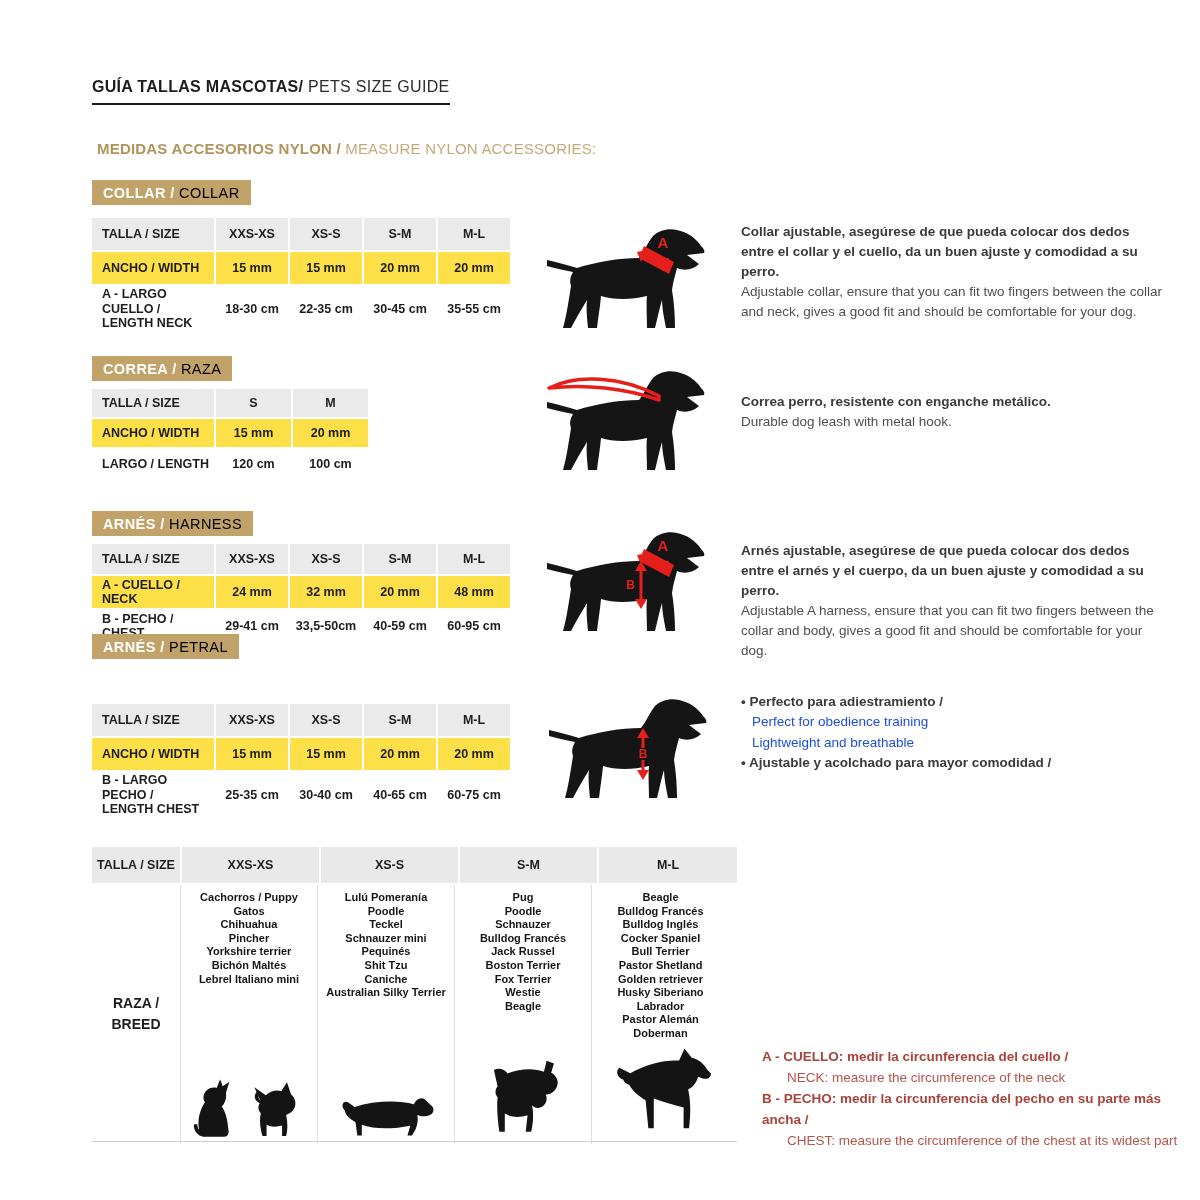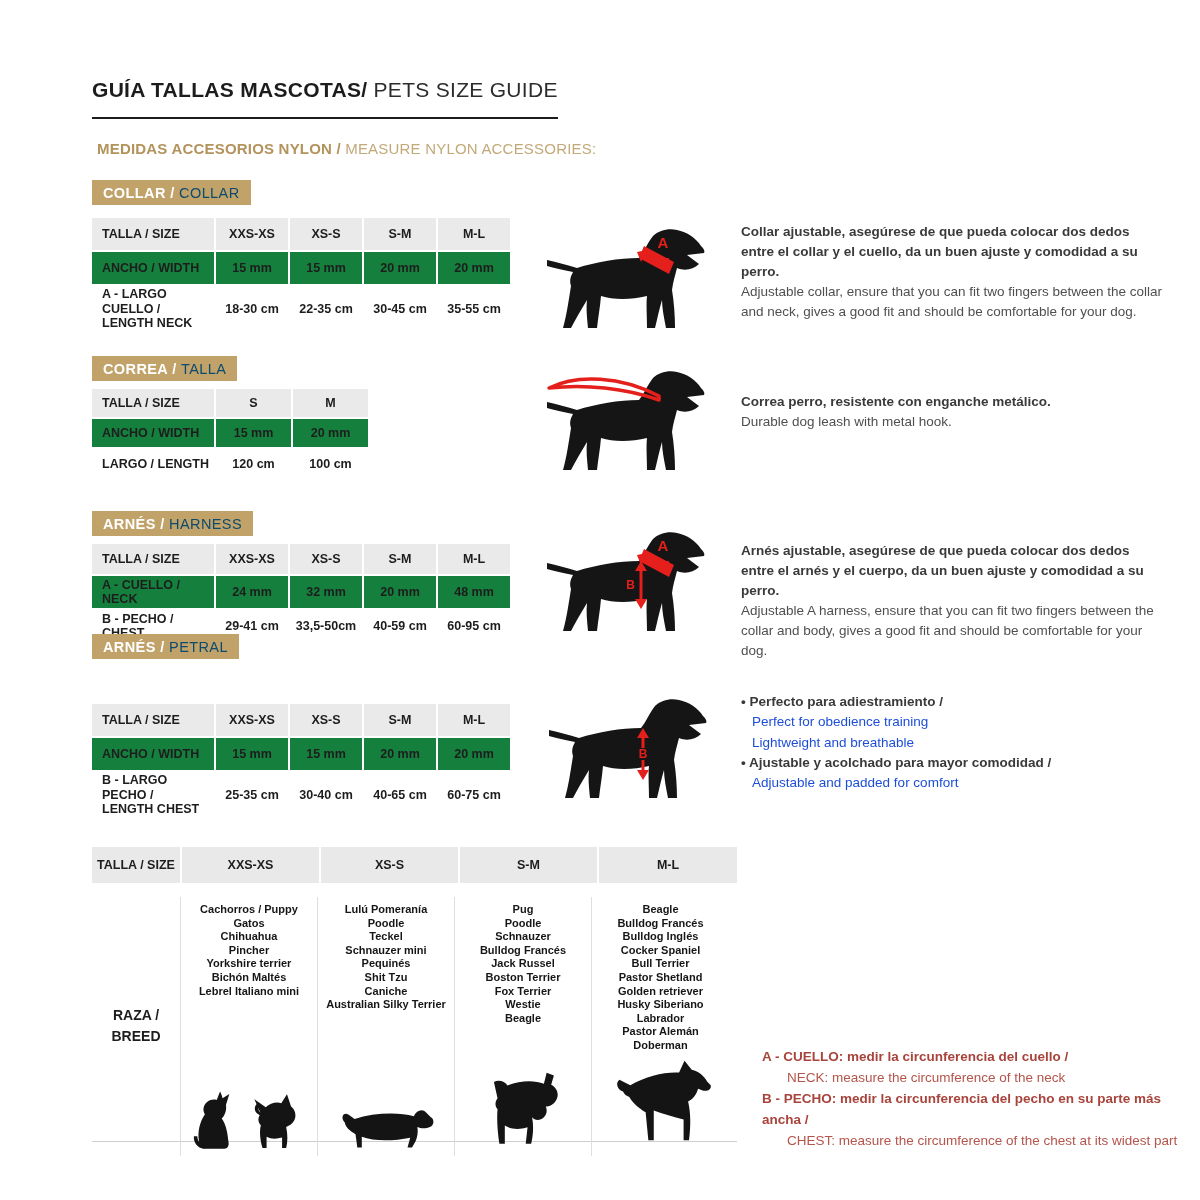--- a/index.html
+++ b/index.html
@@ -1,37 +1,37 @@
 <!DOCTYPE html>
 <html><head>
 <meta charset="utf-8">
 <style>
   html,body{margin:0;padding:0;background:#fff;font-family:"Liberation Sans",sans-serif;}
   #page{position:relative;width:1200px;height:1200px;background:#ffffff;overflow:hidden;color:#222;}
 
   
-  #title{position:absolute;left:92px;top:78px;margin:0;font-size:21px;font-weight:700;color:#1c1c1c;
-         border-bottom:2px solid #1c1c1c;padding-bottom:15px;letter-spacing:.3px;}
+  #title{position:absolute;left:92px;top:78px;margin:0;font-size:16px;font-weight:700;color:#1c1c1c;
+         border-bottom:2px solid #1c1c1c;padding-bottom:7px;letter-spacing:.3px;}
   #title .t-en{font-weight:400;color:#2c2c2c;}
   #subtitle{position:absolute;left:97px;top:140px;font-size:15px;font-weight:700;color:#b3935c;letter-spacing:.2px;}
   #subtitle .s-en{font-weight:400;color:#c3a978;}
 
   
   .badge{position:absolute;left:92px;background:#c1a36a;color:#fff;font-weight:700;font-size:14.5px;
          padding:5px 11px 4px;letter-spacing:.4px;}
-  .badge .b-en{font-weight:400;color:#0c4a6e;}
+  .badge .b-en{font-weight:400;color:#000000;}
 
   
   .tbl{position:absolute;display:grid;gap:2px;font-size:12.5px;font-weight:700;color:#1d1d1d;}
   .t5{grid-template-columns:122px repeat(4,72px);}
   .t3{grid-template-columns:122px repeat(2,75px);}
   .c{display:flex;align-items:center;justify-content:center;text-align:left;white-space:pre-line;line-height:1.15;}
   .c.lbl{justify-content:flex-start;text-align:left;padding-left:10px;}
   .bgA{background:#eaeaea;}
-  .bgB{background:#15803d;}
+  .bgB{background:#fde047;}
   .bgC{background:#ffffff;}
 
   
   .desc{position:absolute;left:741px;width:424px;font-size:13.5px;line-height:1.48;}
   .desc .es{font-weight:700;color:#3a3a3a;}
   .desc .en{color:#4f4f4f;}
   .bullets{position:absolute;left:741px;width:430px;font-size:13.5px;line-height:1.5;}
   .bullet-es{font-weight:700;color:#3a3a3a;}
   .bullet-es::before{content:"\2022  ";}
   .bullet-en{color:#1d4ed8;padding-left:11px;}
@@ -41,21 +41,21 @@
   .mk{font-family:"Liberation Sans",sans-serif;font-size:15px;font-weight:bold;fill:#e41f1c;text-anchor:middle;}
   .mk2{font-family:"Liberation Sans",sans-serif;font-size:12px;font-weight:bold;fill:#e41f1c;}
 
   
   .btable{position:absolute;left:92px;top:847px;}
   .bhead{display:grid;grid-template-columns:88px 137px 137px 137px 138px;gap:2px;height:36px;
          font-weight:700;font-size:12.5px;color:#1d1d1d;}
   .bhead .c{background:#e9e9e9;}
   .bbody{display:grid;grid-template-columns:88px 137px 137px 137px 138px;height:256px;margin-top:2px;
          border-bottom:1px solid #cfcfcf;}
-  .bcol{display:flex;flex-direction:column;border-left:1px solid #dedede;margin-top:12px;}
+  .bcol{display:flex;flex-direction:column;border-left:1px solid #dedede;}
   .bcol.first{border-left:none;}
   .blabel{display:flex;align-items:center;justify-content:center;font-weight:700;font-size:14px;
           white-space:pre-line;text-align:center;line-height:1.5;color:#1d1d1d;}
   .blist{flex:1;font-size:11px;font-weight:700;line-height:13.6px;text-align:center;white-space:pre-line;
          padding-top:6px;color:#161616;}
   .bsil{height:100px;display:flex;align-items:flex-end;justify-content:center;gap:12px;padding-bottom:3px;}
 
   
   .notes{position:absolute;left:762px;top:1047px;font-size:13.5px;line-height:1.55;}
   .nb{color:#a8443c;font-weight:700;}
@@ -103,21 +103,21 @@
     <polygon points="118,34 128,34 124,46" fill="#e41f1c"></polygon>
     <text x="122" y="24" class="mk">A</text>
   </svg>
 
   <div class="desc" style="top:222px">
     <span class="es">Collar ajustable, asegúrese de que pueda colocar dos dedos entre el collar y el cuello, da un buen ajuste y comodidad a su perro.</span>
     <br>
     <span class="en">Adjustable collar, ensure that you can fit two fingers between the collar and neck, gives a good fit and should be comfortable for your dog.</span>
   </div>
 
-  <div class="badge" style="top:356px"><span>CORREA /</span> <span class="b-en">TALLA</span></div>
+  <div class="badge" style="top:356px"><span>CORREA /</span> <span class="b-en">RAZA</span></div>
 
   <div class="tbl t3" style="left:92px;top:389px;grid-template-rows:28px 28px 30px">
     <div class="c lbl bgA">TALLA / SIZE</div>
     <div class="c bgA">S</div>
     <div class="c bgA">M</div>
     <div class="c lbl bgB">ANCHO / WIDTH</div>
     <div class="c bgB">15 mm</div>
     <div class="c bgB">20 mm</div>
     <div class="c lbl bgC">LARGO / LENGTH</div>
     <div class="c bgC">120 cm</div>
@@ -201,21 +201,20 @@
     <polygon points="94,44 106,44 100,34" fill="#e41f1c"></polygon>
     <polygon points="94,76 106,76 100,86" fill="#e41f1c"></polygon>
     <text x="100" y="64" class="mk2" text-anchor="middle">B</text>
   </svg>
 
   <div class="bullets" style="top:692px">
     <div class="bullet-es">Perfecto para adiestramiento /</div>
     <div class="bullet-en">Perfect for obedience training</div>
     <div class="bullet-en">Lightweight and breathable</div>
     <div class="bullet-es">Ajustable y acolchado para mayor comodidad /</div>
-    <div class="bullet-en">Adjustable and padded for comfort</div>
   </div>
 
   <div class="btable">
     <div class="bhead">
       <div class="c">TALLA / SIZE</div>
       <div class="c">XXS-XS</div>
       <div class="c">XS-S</div>
       <div class="c">S-M</div>
       <div class="c">M-L</div>
     </div>

